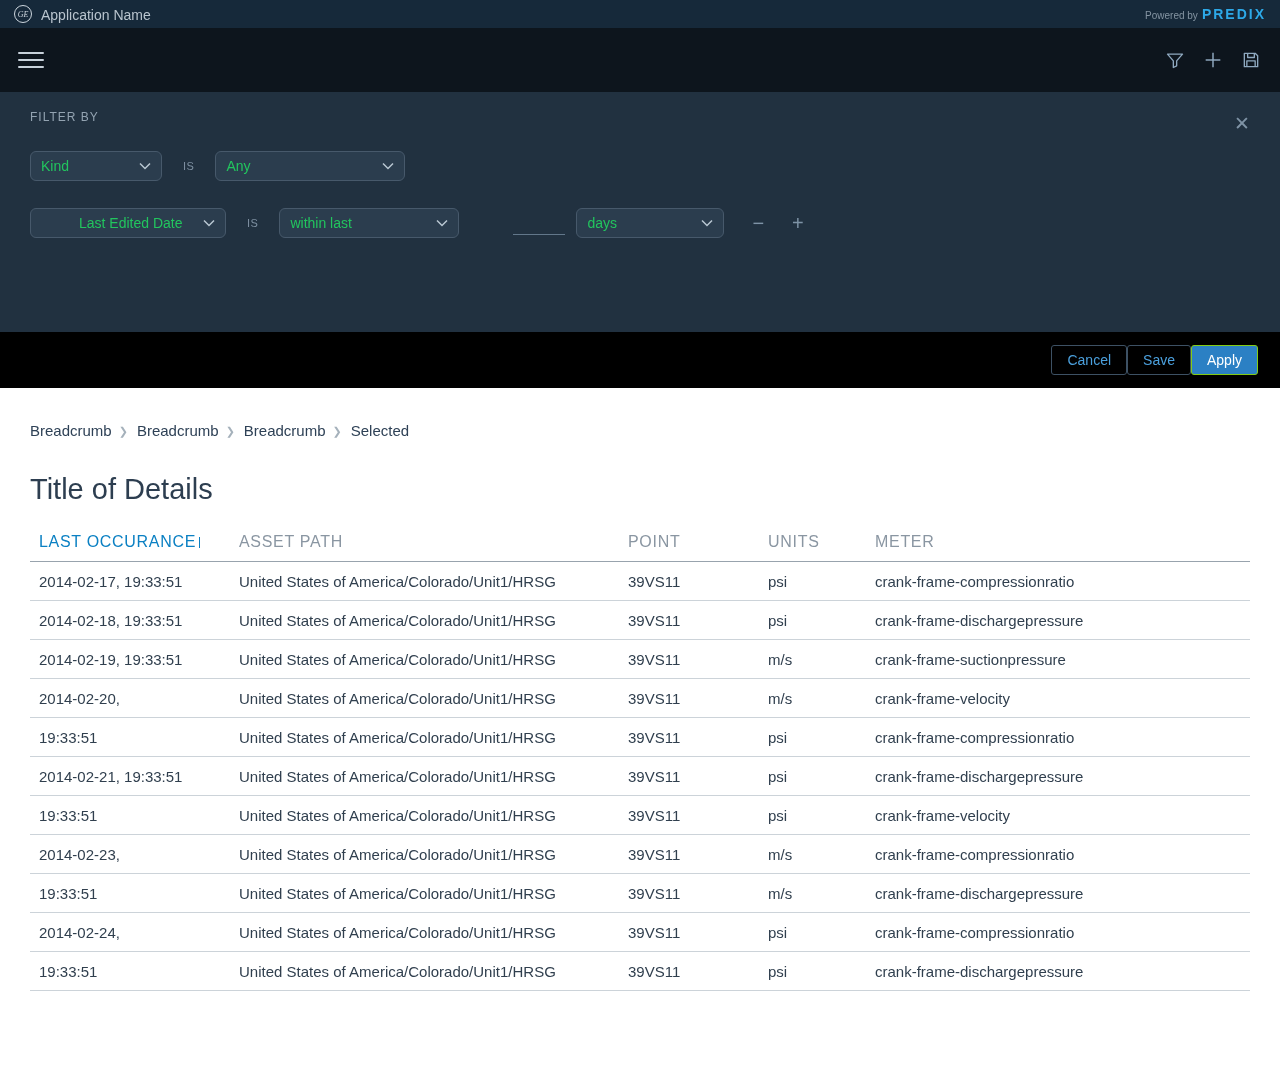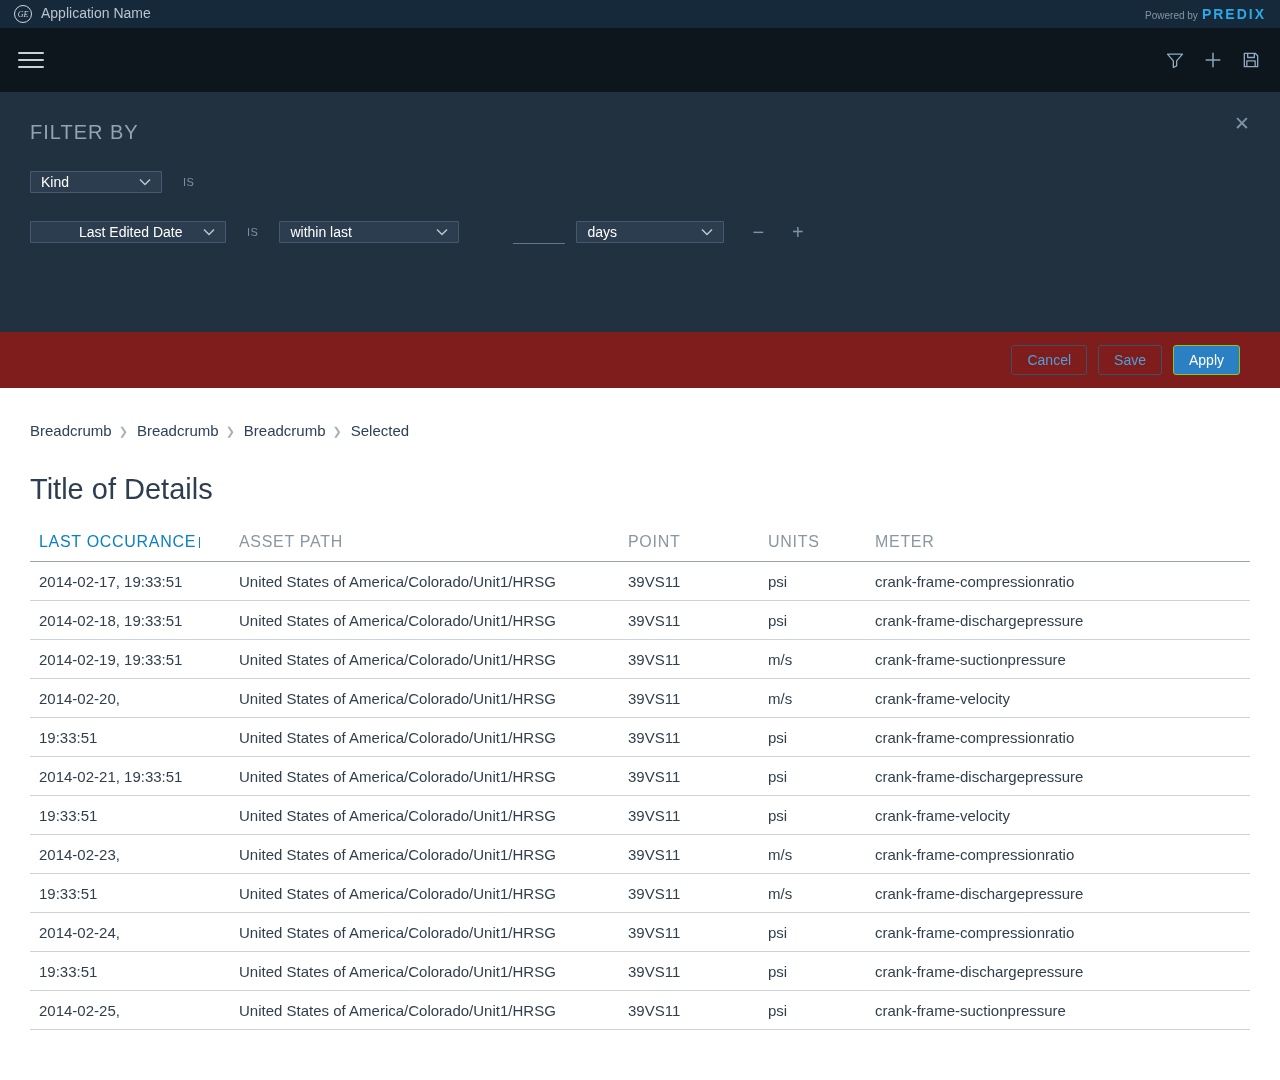--- a/index.html
+++ b/index.html
@@ -4,56 +4,56 @@
 <style>
   * { box-sizing: border-box; }
   html,body { margin:0; padding:0; }
   body {
     width:1280px; height:1080px; overflow:hidden; background:#fff;
     font-family:"Liberation Sans","DejaVu Sans",sans-serif;
   }
 
   
   .topbar { height:28px; background:#16293a; display:flex; align-items:center; justify-content:space-between; padding:0 14px; }
-  .topbar-left { display:flex; align-items:flex-start; }
+  .topbar-left { display:flex; align-items:flex-end; }
   .ge-logo { width:18px; height:18px; border:1.5px solid #cdd6de; border-radius:50%; color:#cdd6de;
     font-size:8px; display:flex; align-items:center; justify-content:center; font-style:italic;
     font-family:"Liberation Serif","DejaVu Serif",serif; }
   .app-name { color:#b9c4ce; font-size:14px; margin-left:9px; }
   .topbar-right { display:flex; align-items:baseline; }
   .powered { color:#8494a2; font-size:10px; }
   .brand { color:#2da9e8; font-size:14px; font-weight:bold; letter-spacing:2px; margin-left:4px; }
 
   
   .navbar { height:64px; background:#0d151d; display:flex; align-items:center; padding:0 18px; }
   .hamburger { width:26px; cursor:pointer; }
   .hamburger span { display:block; height:2px; background:#c7d1da; margin:5px 0; border-radius:1px; }
   .nav-icons { margin-left:auto; display:flex; align-items:center; gap:16px; }
   .nav-icon { width:22px; height:22px; display:flex; align-items:center; justify-content:center; cursor:pointer; }
 
   
   .filter-panel { height:240px; background:#213140; position:relative; padding:0 30px; }
-  .fp-title { padding-top:29px; font-size:20px; color:#93a3b1; letter-spacing:1px; font-weight:400; }
+  .fp-title { padding-top:18px; font-size:12px; color:#93a3b1; letter-spacing:1px; font-weight:400; }
   .fp-close { position:absolute; top:22px; right:30px; color:#7f93a5; font-size:19px; cursor:pointer; line-height:1; }
   .fp-row { display:flex; align-items:center; margin-top:27px; }
-  .dropdown { height:22px; background:#2b3d4e; border:1px solid #47596b; border-radius:1px;
+  .dropdown { height:30px; background:#2b3d4e; border:1px solid #47596b; border-radius:6px;
     display:flex; align-items:center; justify-content:space-between; padding:0 10px;
-    color:#ffffff; font-size:14px; cursor:pointer; }
+    color:#22c55e; font-size:14px; cursor:pointer; }
   .w-kind   { width:132px; }
   .w-any    { width:190px; }
   .w-date   { width:196px;padding-left:48px; }
   .w-within { width:180px; }
   .w-days   { width:148px; }
   .op { font-size:11px; color:#7e90a1; margin:0 21px; text-transform:uppercase; letter-spacing:0.5px; }
   .num-input { width:52px; background:transparent; border:none; border-bottom:1px solid #62778a;
     color:#e4ebf1; height:24px; margin-left:54px; margin-right:11px; font-size:14px; outline:none; }
   .step { color:#7e93a6; font-size:20px; margin-left:28px; cursor:pointer; line-height:1; user-select:none; }
 
   
-  .filter-footer { height:56px; background:#7f1d1d; display:flex; align-items:center; justify-content:flex-end; padding:0 40px; gap:11px; }
+  .filter-footer { height:56px; background:#000000; display:flex; align-items:center; justify-content:flex-end; padding:0 22px; }
   .btn { height:30px; border-radius:3px; font-size:14px; padding:0 15px; display:flex; align-items:center; cursor:pointer; }
   .btn-ghost { background:transparent; border:1px solid #3d5164; color:#4ba0dd; }
   .btn-primary { background:#2b80c4; border:1px solid #84cc16; color:#fff; }
 
   
   main { padding:34px 30px 16px; }
   .breadcrumb { display:flex; align-items:center; font-size:15px; color:#2e4156; }
   .crumb { cursor:pointer; }
   .sep { color:#a5b1bb; font-size:11px; margin:1px 9px 0 7px; }
   .page-title { font-size:29px; color:#2d3e50; font-weight:400; margin:34px 0 0; }
@@ -113,20 +113,26 @@
   <span class="fp-close">✕</span>
 
   <div class="fp-row">
     <div class="dropdown w-kind">
       <span>Kind</span>
       <svg width="12" height="8" viewBox="0 0 12 8" fill="none" stroke="#b9c7d2" stroke-width="1.5">
           <polyline points="1,1.5 6,6.5 11,1.5"></polyline>
         </svg>
     </div>
     <span class="op">IS</span>
+    <div class="dropdown w-any">
+      <span>Any</span>
+      <svg width="12" height="8" viewBox="0 0 12 8" fill="none" stroke="#b9c7d2" stroke-width="1.5">
+          <polyline points="1,1.5 6,6.5 11,1.5"></polyline>
+        </svg>
+    </div>
   </div>
 
   <div class="fp-row">
     <div class="dropdown w-date">
       <span>Last Edited Date</span>
       <svg width="12" height="8" viewBox="0 0 12 8" fill="none" stroke="#b9c7d2" stroke-width="1.5">
           <polyline points="1,1.5 6,6.5 11,1.5"></polyline>
         </svg>
     </div>
     <span class="op">IS</span>
@@ -255,22 +261,15 @@
           <td>psi</td>
           <td>crank-frame-compressionratio</td>
         </tr>
         <tr>
           <td>19:33:51</td>
           <td>United States of America/Colorado/Unit1/HRSG</td>
           <td>39VS11</td>
           <td>psi</td>
           <td>crank-frame-dischargepressure</td>
         </tr>
-        <tr>
-          <td>2014-02-25,</td>
-          <td>United States of America/Colorado/Unit1/HRSG</td>
-          <td>39VS11</td>
-          <td>psi</td>
-          <td>crank-frame-suctionpressure</td>
-        </tr>
       </tbody>
   </table>
 </main>
 
 </body></html>

